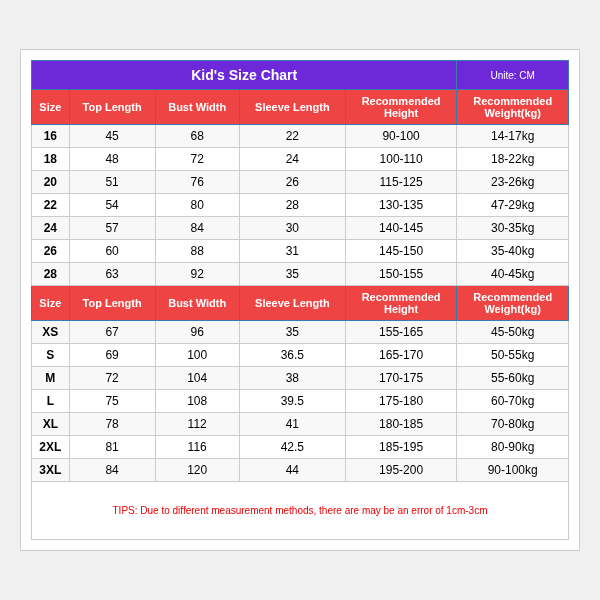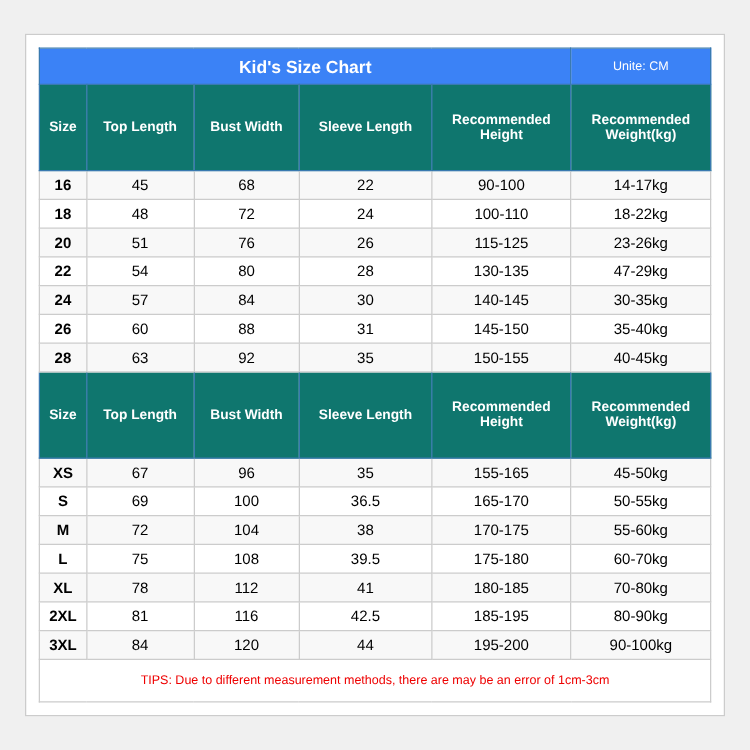--- a/index.html
+++ b/index.html
@@ -17,59 +17,59 @@
       border: 1px solid #ccc;
       width: 560px;
       padding: 10px;
     }
     table {
       width: 100%;
       border-collapse: collapse;
       font-size: 12px;
     }
     .section-header td {
-      background: #3b82f6;
+      background: #6d28d9;
       color: #fff;
       text-align: center;
       font-weight: bold;
       font-size: 14px;
       padding: 6px 4px;
       border: 1px solid #3a7ab0;
     }
     .section-header .unit-cell {
       font-size: 10px;
       font-weight: normal;
       text-align: center;
       padding-right: 4px;
     }
     .col-header td {
-      background: #0f766e;
+      background: #ef4444;
       color: #fff;
       text-align: center;
       font-weight: bold;
       font-size: 11px;
-      padding: 22px 3px;
+      padding: 5px 3px;
       border: 1px solid #3a7ab0;
     }
     .data-row td {
       text-align: center;
       padding: 4px 3px;
       border: 1px solid #ccc;
       font-size: 12px;
     }
     .data-row:nth-child(odd) td {
       background: #f8f8f8;
     }
     .data-row:nth-child(even) td {
       background: #fff;
     }
     .tips-row td {
       color: #e00;
       font-size: 10px;
-      padding: 11px 4px;
+      padding: 23px 4px;
       text-align: center;
       border: 1px solid #ccc;
     }
     .size-col {
       font-weight: bold;
     }
   </style>
 </head>
 <body>
 

